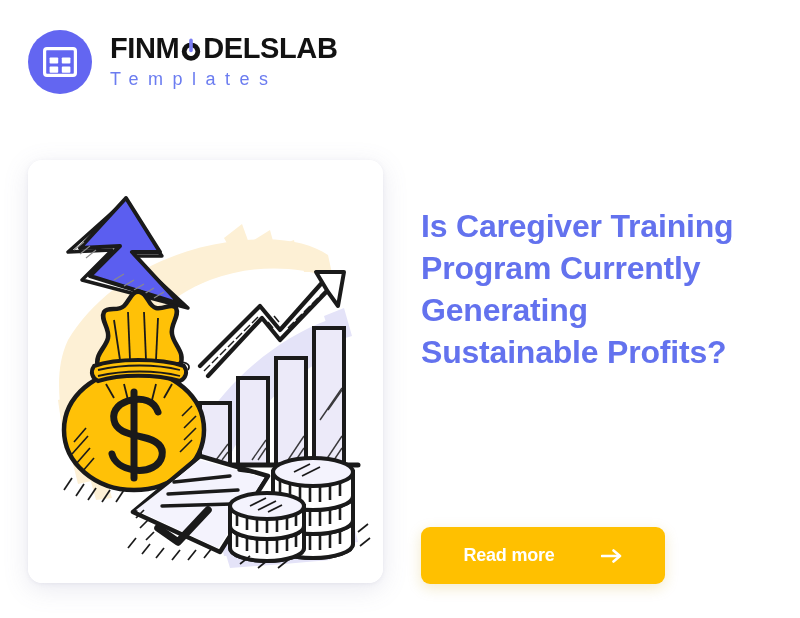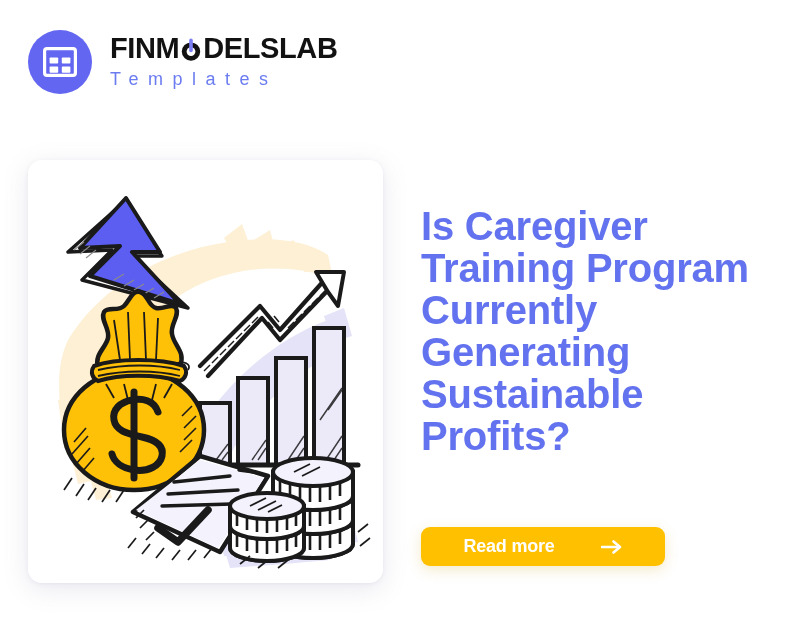--- a/index.html
+++ b/index.html
@@ -91,33 +91,33 @@
   }
 
   .illus-card svg { display: block; width: 100%; height: 100%; }
 
   
   .headline {
     position: absolute;
     left: 421px;
     top: 205px;
     width: 350px;
-    font-size: 40px;
+    font-size: 32px;
     line-height: 42px;
     font-weight: bold;
     color: #6372ee;
     letter-spacing: -0.2px;
   }
 
   .cta {
     position: absolute;
     left: 421px;
     top: 527px;
     width: 244px;
-    height: 39px;
+    height: 57px;
     background: #ffc000;
     border: none;
     border-radius: 9px;
     color: #ffffff;
     font-family: "Liberation Sans", sans-serif;
     font-size: 18px;
     font-weight: bold;
     letter-spacing: -0.2px;
     display: flex;
     align-items: center;

